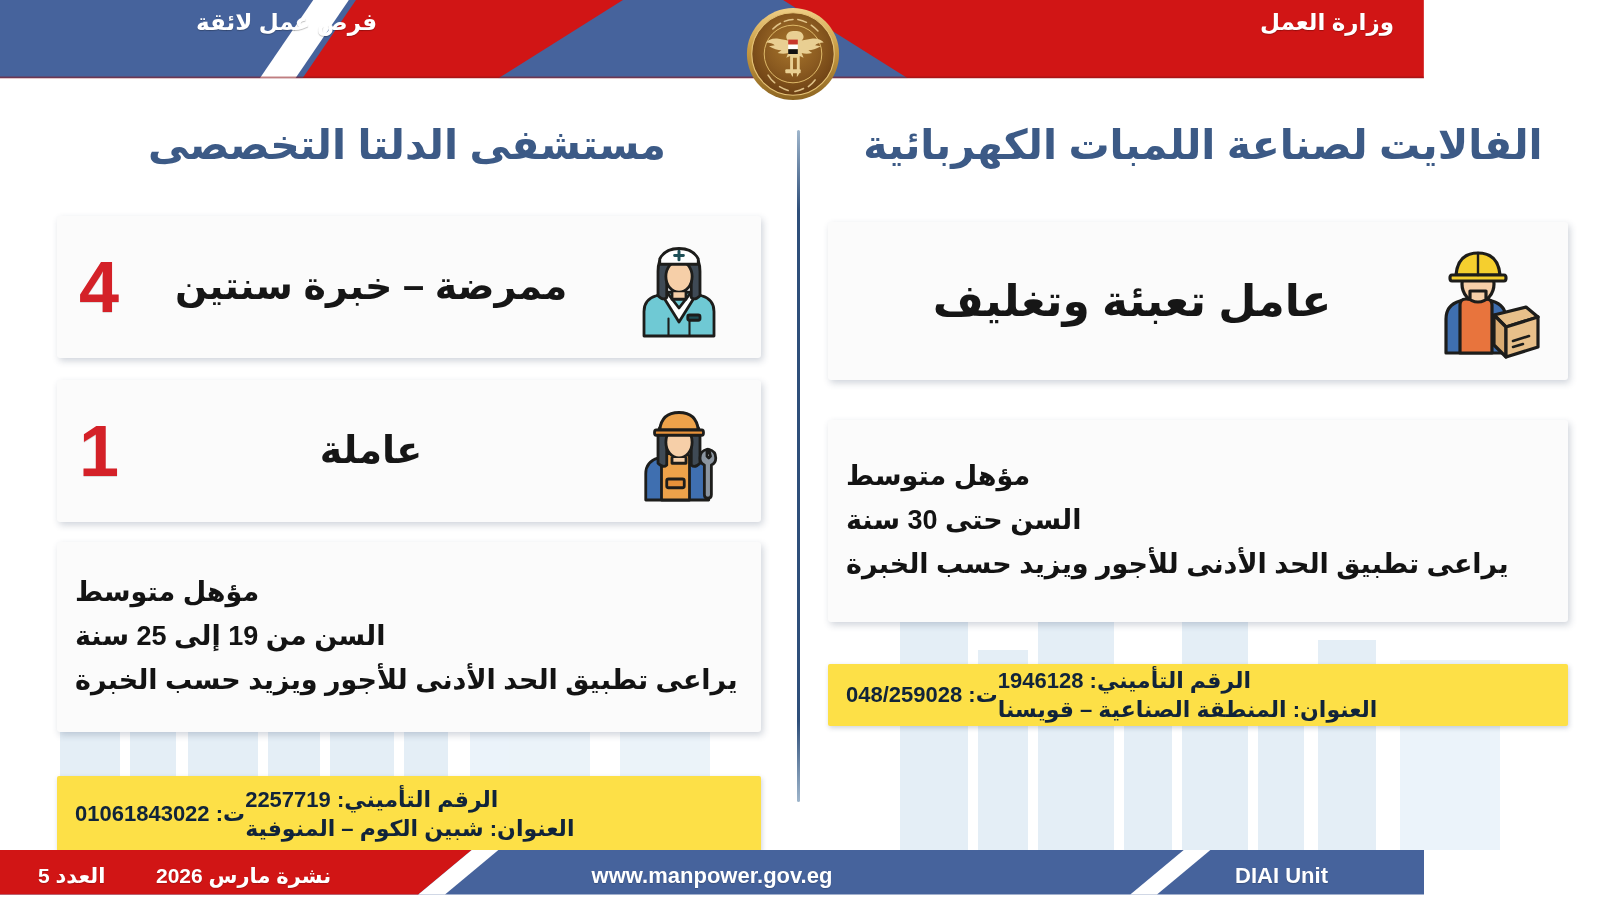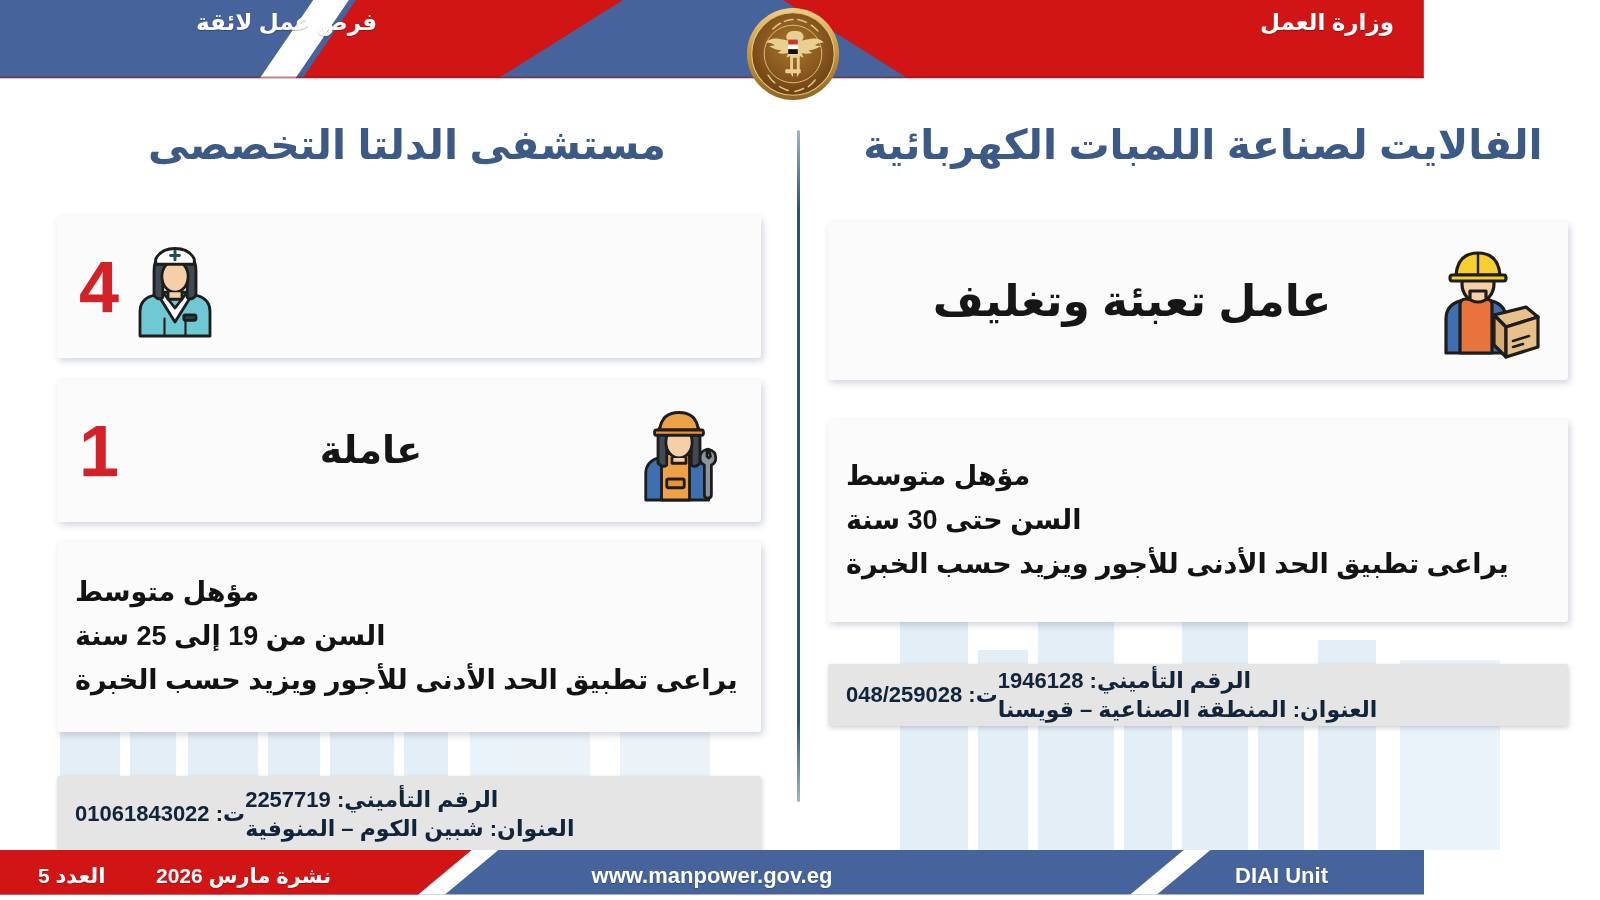--- a/index.html
+++ b/index.html
@@ -82,21 +82,21 @@
     flex-direction:column; justify-content:center; align-items:flex-end;
     padding:12px 18px;
   }
   .req-line {
     color:#131313; font-weight:bold; font-size:27px;
     line-height:1.62; text-align:center; white-space:nowrap;
   }
 
   .contact-bar {
     position:absolute;
-    background:#e5e5e5;
+    background:#fde047;
     border-radius:2px;
     box-shadow:1px 2px 5px rgba(40,60,90,.22);
     display:flex; flex-direction:row; align-items:center;
     padding:0 18px;
   }
   .contact-phone {
     flex:0 0 auto; color:#11243a; font-weight:bold; font-size:22px;
     white-space:nowrap;
   }
   .contact-details {
@@ -257,20 +257,21 @@
       <div class="contact-phone">ت: 048/259028</div>
     </div>
   </div>
 
   <div class="column" id="column-left">
 
     <div class="company-title">مستشفى الدلتا التخصصى</div>
 
     <div class="card job-card" style="top:108px; left:18px; width:704px; height:142px;">
       <div class="job-count" style="font-size:72px;">4</div>
+      <div class="job-title" style="font-size:38px;">ممرضة – خبرة سنتين</div>
       <svg class="job-icon" width="112" height="112" viewBox="0 0 128 128">
         <g stroke="#1d1d1b" stroke-width="3.2" stroke-linejoin="round" stroke-linecap="round">
 
           <path d="M24 120 L24 92 q0 -14 14 -18 l12 -4 l28 0 l12 4 q14 4 14 18 l0 28 Z" fill="#6fc9d4"></path>
           <path d="M50 70 L64 88 L78 70 l6 2 L64 104 L44 72 Z" fill="#ffffff"></path>
           <path d="M52 120 l0 -20 M76 120 l0 -20" fill="none" stroke-width="2.4"></path>
           <rect x="74" y="96" width="14" height="6" rx="2" fill="#1d4f57"></rect>
 
           <path d="M40 46 q0 -24 24 -24 q24 0 24 24 l0 28 q-6 6 -10 2 l0 -26 l-28 0 l0 26 q-4 4 -10 -2 Z" fill="#3f4a55"></path>
 

